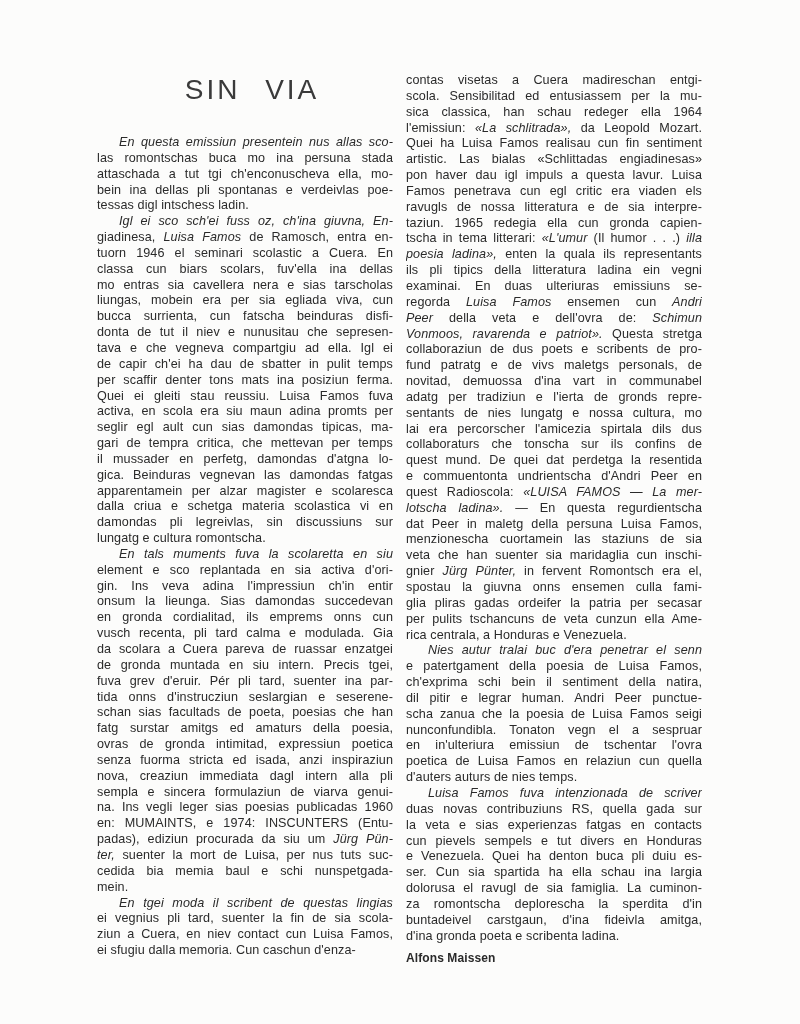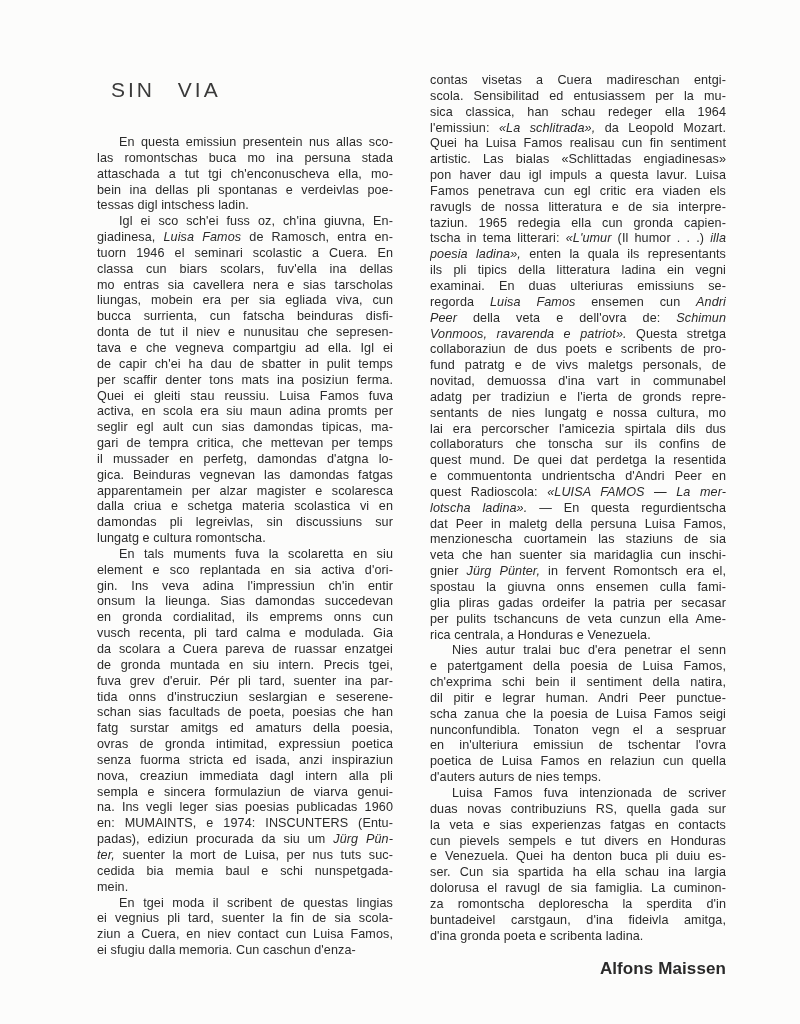--- a/index.html
+++ b/index.html
@@ -13,45 +13,45 @@
     color: #2a2a2a;
   }
   .col {
     position: absolute;
     width: 296px;
     font-size: 12.6px;
     line-height: 15.85px;
     letter-spacing: 0.1px;
   }
   .col-left  { left: 97px;  top: 72px; }
-  .col-right { left: 430px; top: 73px; }
+  .col-right { left: 406px; top: 73px; }
   .doc-title {
     margin: 0 0 27px 0;
     padding-left: 14px;
-    font-size: 21px;
+    text-align: center;
+    font-size: 28px;
     line-height: 36px;
     font-weight: 400;
     letter-spacing: 3px;
     word-spacing: 14px;
     color: #3a3a3a;
   }
   .para { margin: 0; }
   .line {
     text-align: justify;
     text-align-last: justify;
     white-space: nowrap;
     overflow: hidden;
   }
-  .line.indent { padding-left: 22px; }
+  .line.indent { padding-left: 22px; font-style: italic; }
   .line.last   { text-align-last: left; }
   .signature {
-    margin-top: 17px;
-    text-align: right;
+    margin-top: 7px;
     font-weight: bold;
-    font-size: 17px;
+    font-size: 12px;
   }
 </style>
 </head>
 <body>
 
 <div class="page">
   <div class="col col-left">
     <h1 class="doc-title">SIN VIA</h1>
     <div>
         <div class="para">

